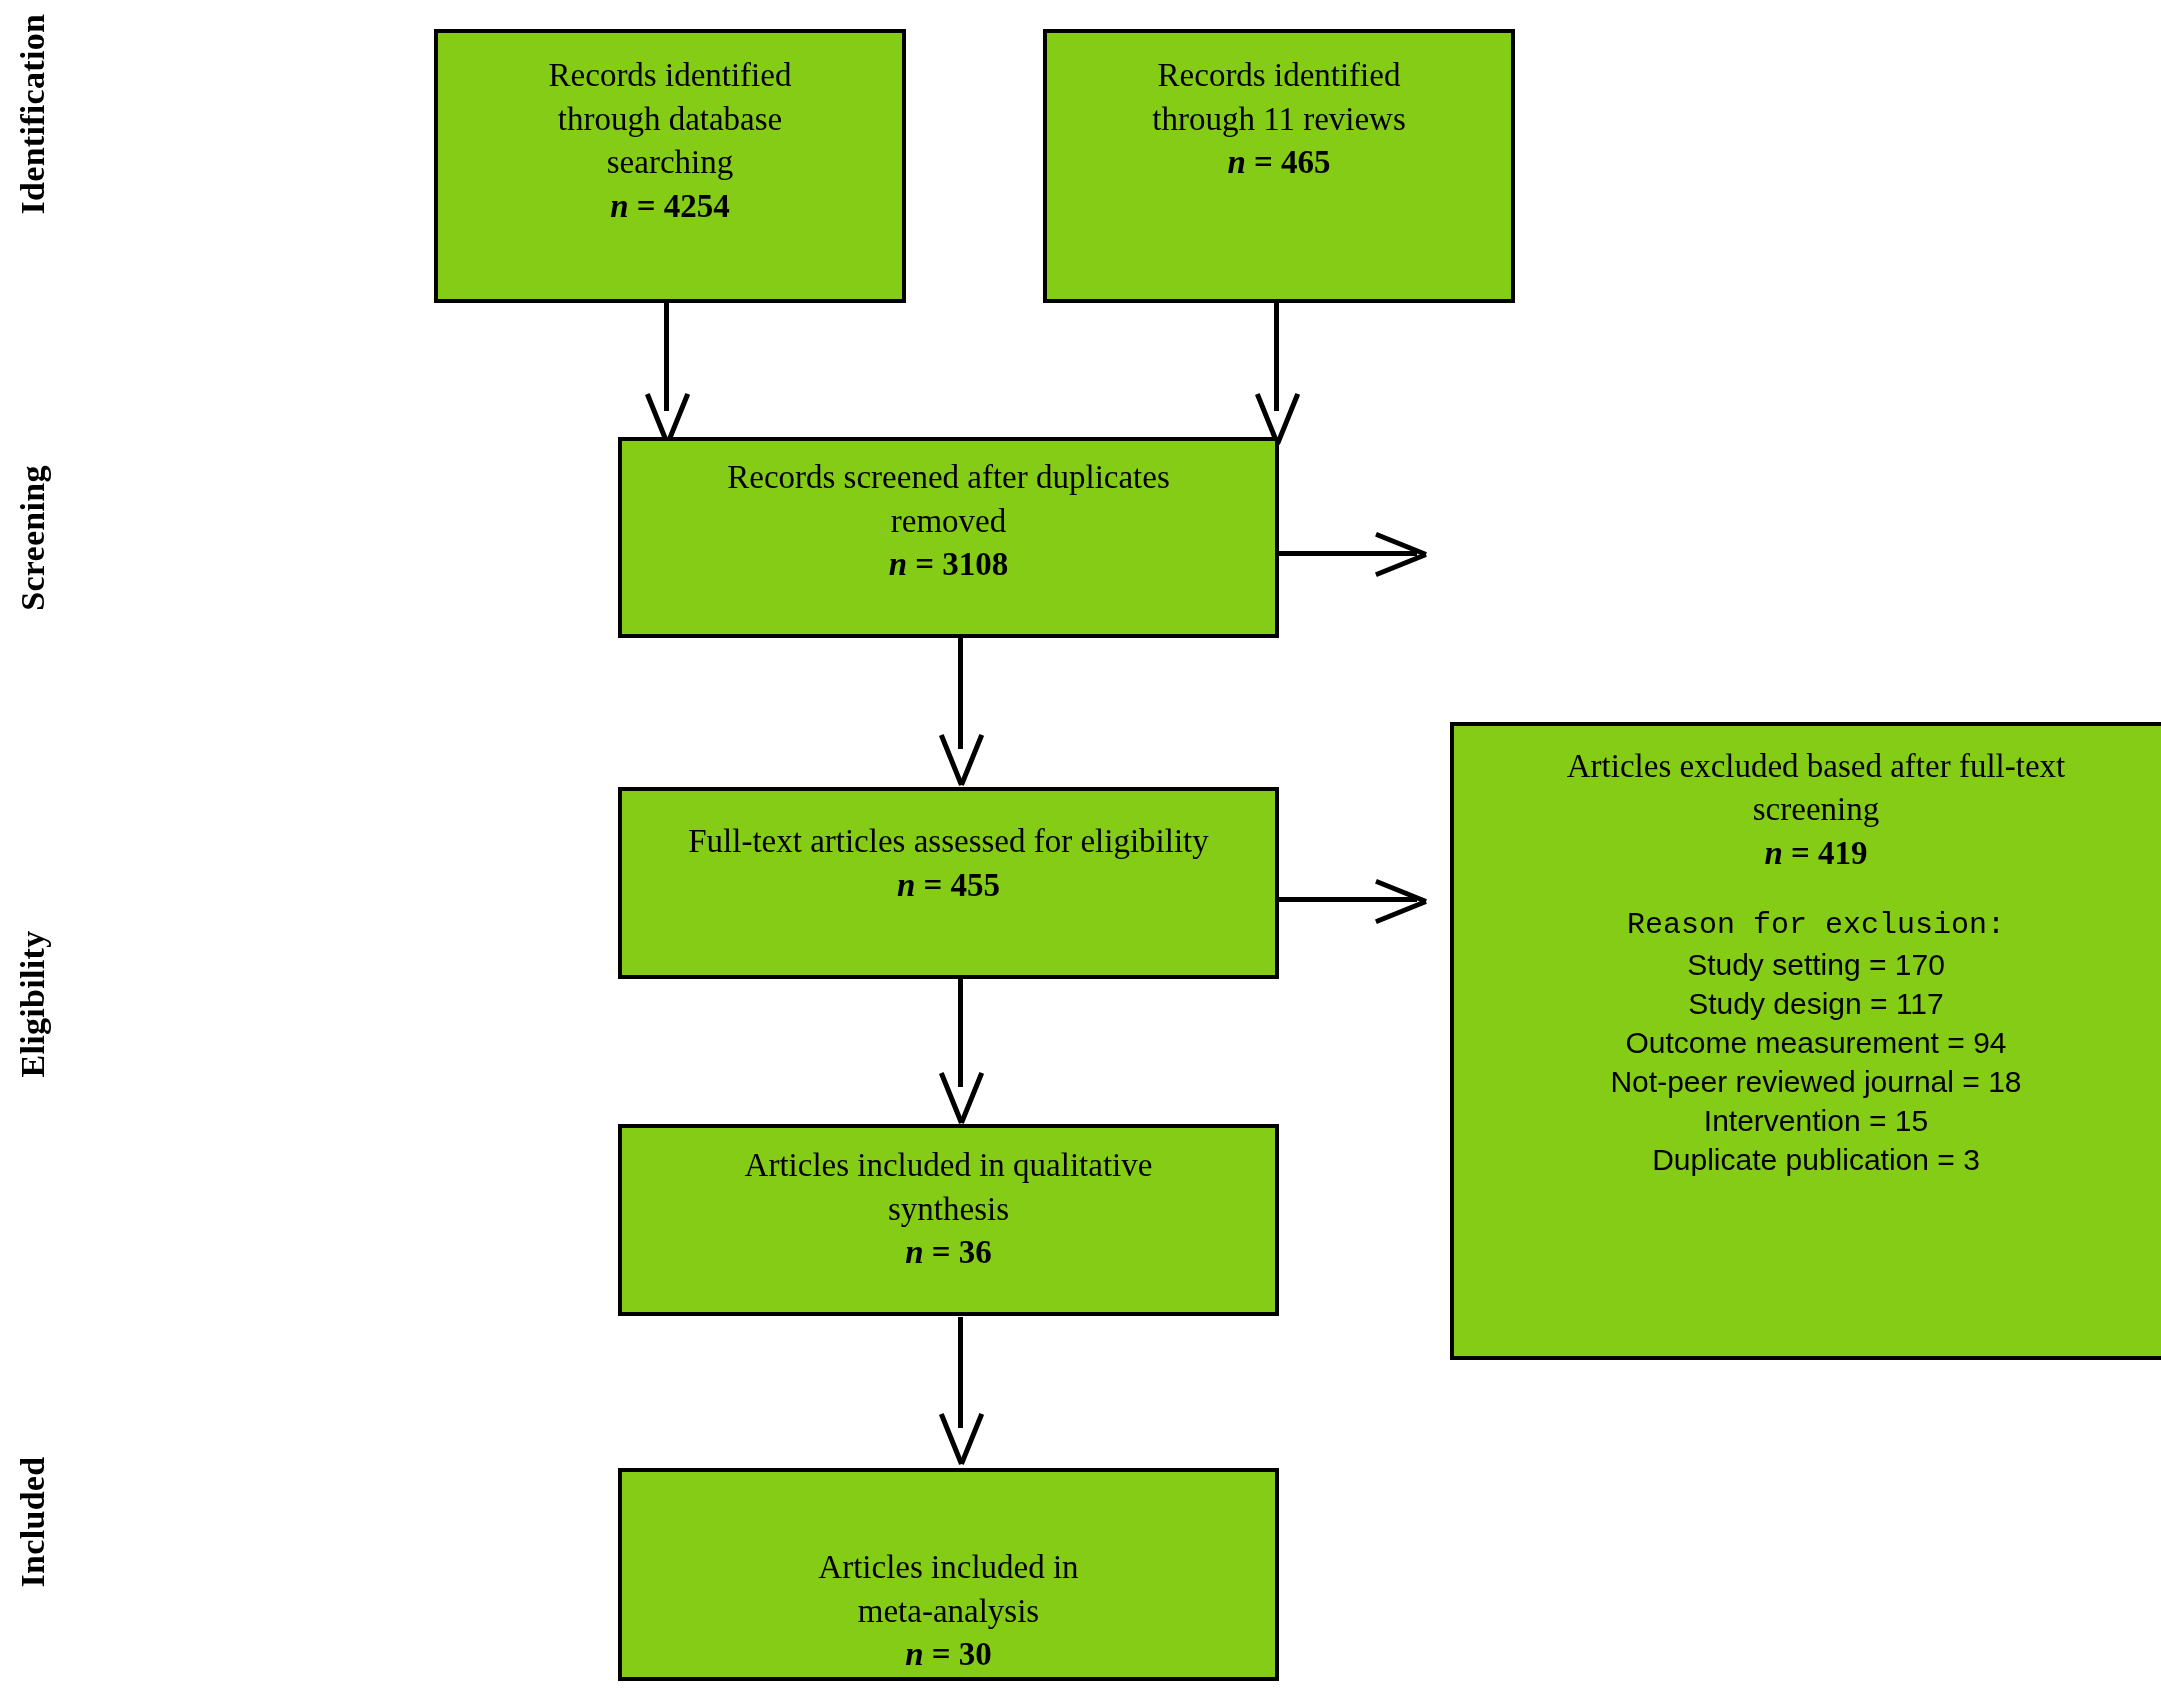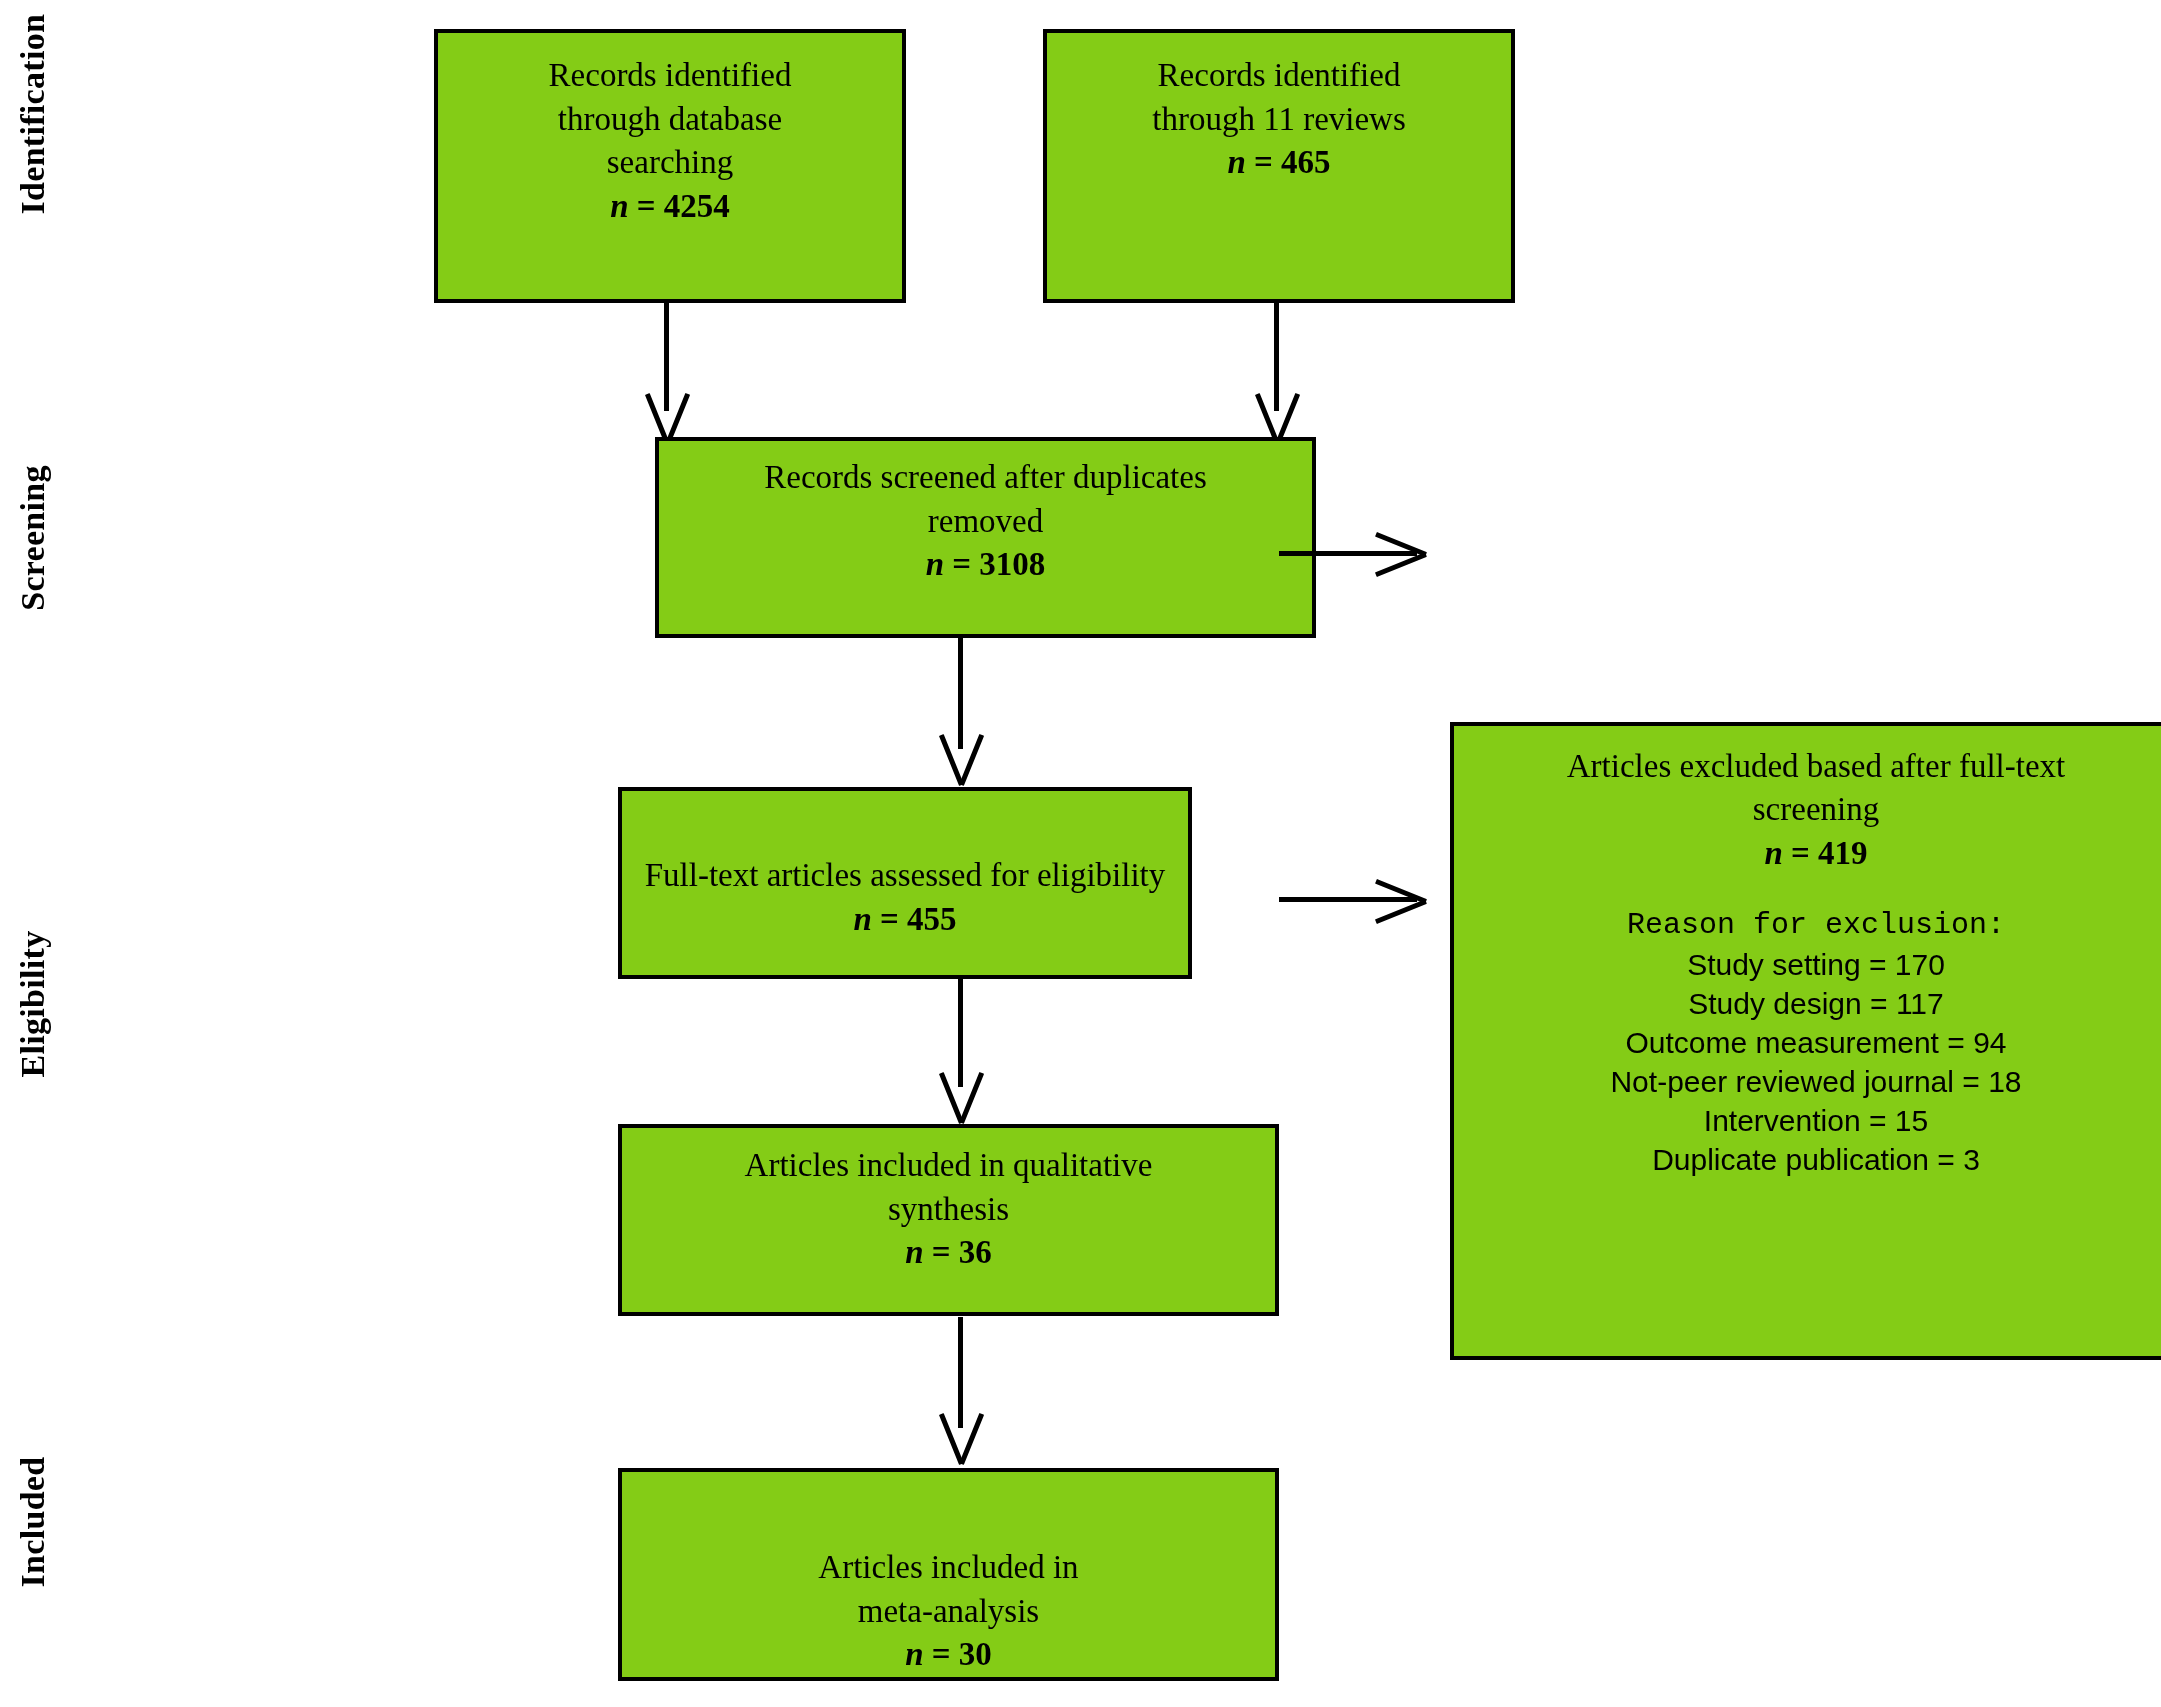--- a/index.html
+++ b/index.html
@@ -168,21 +168,21 @@
     <i class="l"></i>
       <i class="r"></i>
   </div>
 
   <div class="vline" style="left:1274px; top:303px; height:108px;"></div>
   <div class="arrow-down" style="left:1253px; top:392px;">
     <i class="l"></i>
       <i class="r"></i>
   </div>
 
-  <div class="box" style="left:618px; top:437px; width:661px; height:201px; justify-content:flex-start; padding-top:15px;margin-left:37px;">
+  <div class="box" style="left:618px; top:437px; width:661px; height:201px; justify-content:flex-start; padding-top:15px;">
     <div class="pad">
       <div class="box-line">Records screened after duplicates
 removed</div>
       <div class="n-line">
         <span class="it">n</span><span> = </span><span>3108</span>
       </div>
     </div>
   </div>
 
 
@@ -191,21 +191,21 @@
     <i class="t"></i>
       <i class="b"></i>
   </div>
 
   <div class="vline" style="left:958px; top:638px; height:111px;"></div>
   <div class="arrow-down" style="left:937px; top:733px;">
     <i class="l"></i>
       <i class="r"></i>
   </div>
 
-  <div class="box" style="left:618px; top:787px; width:574px; height:192px; justify-content:center; padding-top:29px;">
+  <div class="box" style="left:618px; top:787px; width:661px; height:192px; justify-content:flex-start; padding-top:29px;">
     <div class="pad">
       <div class="box-line">Full-text articles assessed for eligibility</div>
       <div class="n-line">
         <span class="it">n</span><span> = </span><span>455</span>
       </div>
     </div>
   </div>
 
   <div class="box" style="left:1417px; top:722px; width:732px; height:638px; justify-content:flex-start; padding-top:18.6px;margin-left:33px;">
     <div class="pad">

